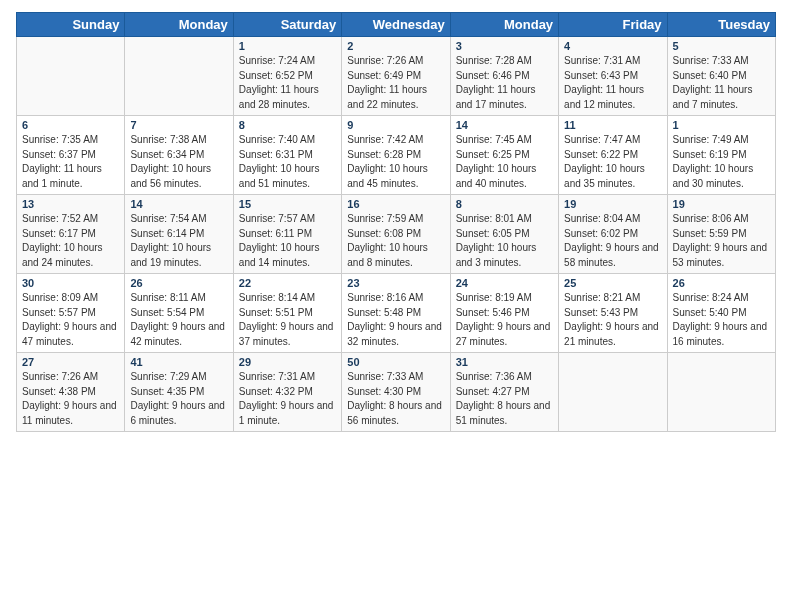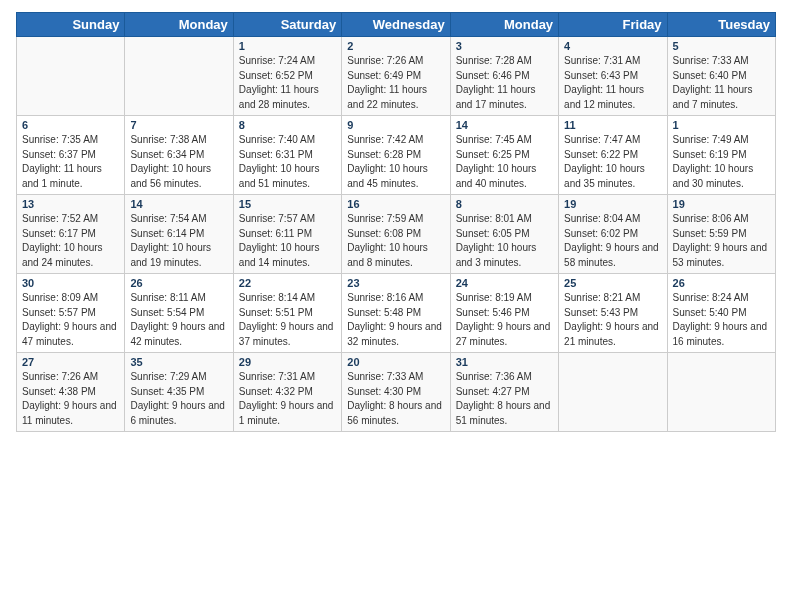--- a/index.html
+++ b/index.html
@@ -230,29 +230,29 @@
             <span class="day-num">26</span>
             <div class="cell-text">Sunrise: 8:24 AM<br>Sunset: 5:40 PM<br>Daylight: 9 hours and 16 minutes.</div>
           </td>
         </tr>
         <tr>
           <td>
             <span class="day-num">27</span>
             <div class="cell-text">Sunrise: 7:26 AM<br>Sunset: 4:38 PM<br>Daylight: 9 hours and 11 minutes.</div>
           </td>
           <td>
-            <span class="day-num">35</span>
+            <span class="day-num">41</span>
             <div class="cell-text">Sunrise: 7:29 AM<br>Sunset: 4:35 PM<br>Daylight: 9 hours and 6 minutes.</div>
           </td>
           <td>
             <span class="day-num">29</span>
             <div class="cell-text">Sunrise: 7:31 AM<br>Sunset: 4:32 PM<br>Daylight: 9 hours and 1 minute.</div>
           </td>
           <td>
-            <span class="day-num">20</span>
+            <span class="day-num">50</span>
             <div class="cell-text">Sunrise: 7:33 AM<br>Sunset: 4:30 PM<br>Daylight: 8 hours and 56 minutes.</div>
           </td>
           <td>
             <span class="day-num">31</span>
             <div class="cell-text">Sunrise: 7:36 AM<br>Sunset: 4:27 PM<br>Daylight: 8 hours and 51 minutes.</div>
           </td>
           <td class="empty"></td>
           <td class="empty"></td>
         </tr>
       </tbody>

